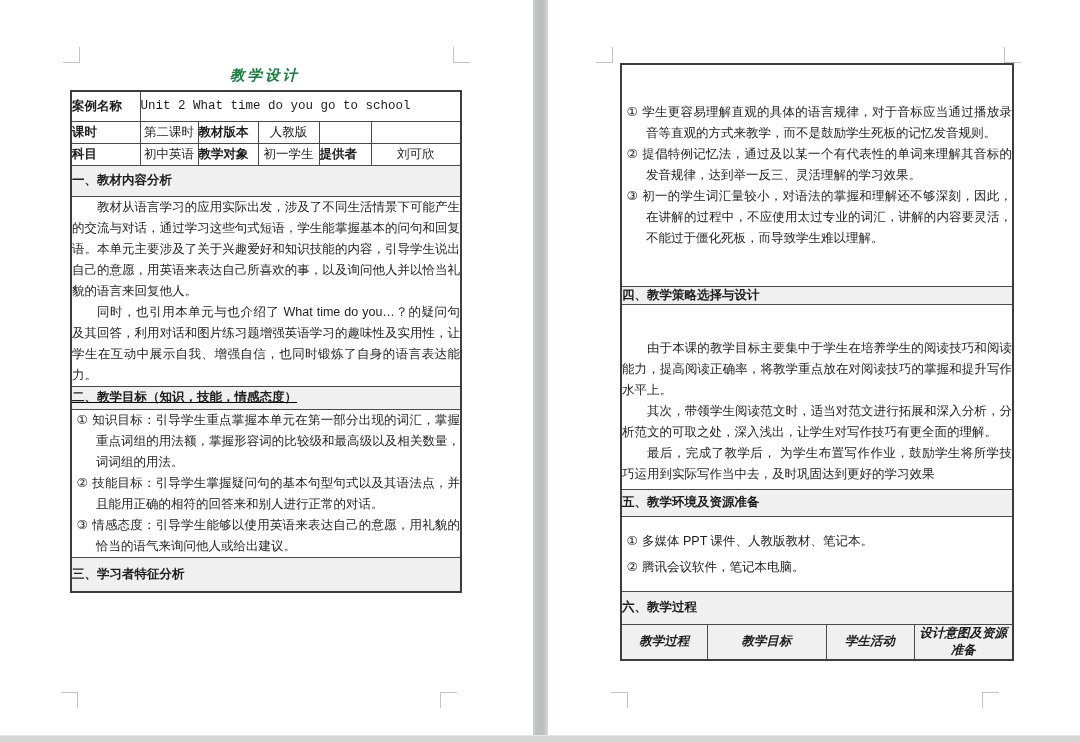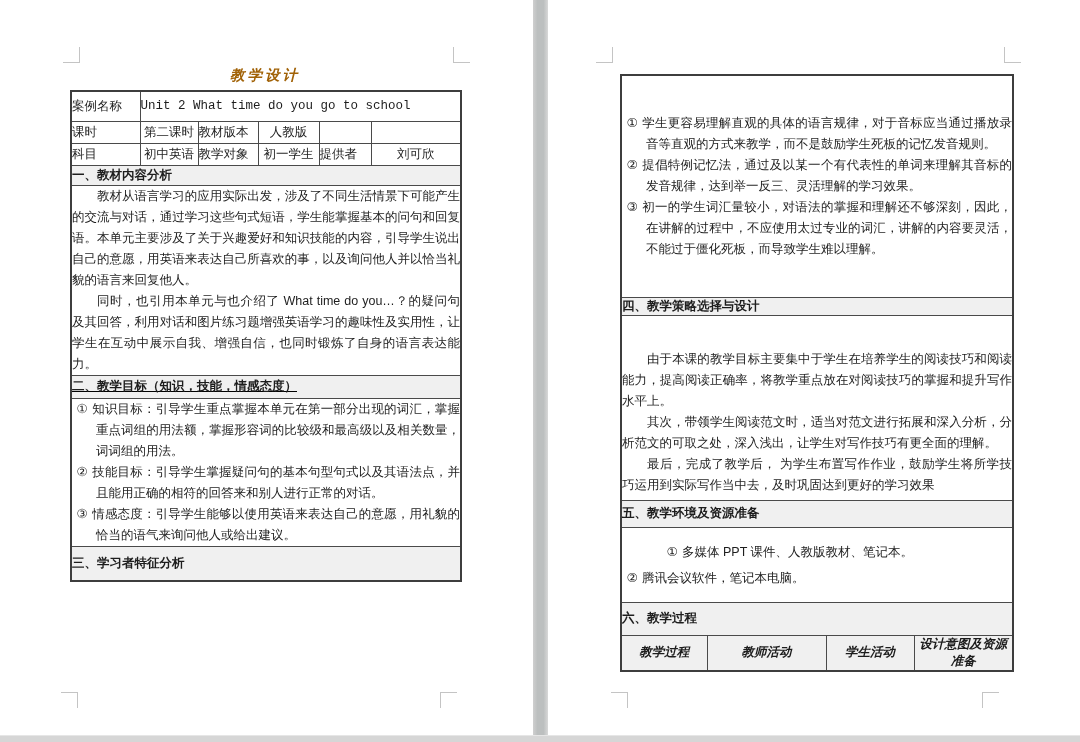--- a/index.html
+++ b/index.html
@@ -20,35 +20,35 @@
   
   .crop{position:absolute;width:16px;height:15px;}
   .crop.tl{border-right:1px solid #c4c4c4;border-bottom:1px solid #c4c4c4;}
   .crop.tr{border-left:1px solid #c4c4c4;border-bottom:1px solid #c4c4c4;}
   .crop.bl{border-right:1px solid #c4c4c4;border-top:1px solid #c4c4c4;}
   .crop.br{border-left:1px solid #c4c4c4;border-top:1px solid #c4c4c4;}
 
   .lp-title{
     position:absolute;top:66px;left:70px;width:390px;text-align:center;
     font-family:"Liberation Serif","DejaVu Serif",serif;
-    font-style:italic;font-weight:bold;font-size:14.5px;letter-spacing:3px;color:#a16207;
+    font-style:italic;font-weight:bold;font-size:14.5px;letter-spacing:3px;color:#15803d;
   }
 
   table.doc{
     border-collapse:collapse;table-layout:fixed;position:absolute;
     border:2px solid #3d3d3d;
   }
   table.doc td{
     border:1px solid #4a4a4a;padding:0;overflow:hidden;
     color:#1d1d1d;font-size:12.5px;vertical-align:middle;
   }
   table.left-table{left:70px;top:90px;width:390px;}
-  table.right-table{left:72px;top:74px;width:392px;}
-
-  td.label{font-weight:normal;padding-left:6px;color:#000;margin-top:25px;}
+  table.right-table{left:72px;top:63px;width:392px;}
+
+  td.label{font-weight:bold;padding-left:6px;color:#000;margin-top:25px;}
   td.val-gray{
     font-family:"Liberation Serif","DejaVu Serif",serif;
     color:#5d5d5d;font-size:11px;text-align:center;
   }
   td.val-dark{
     font-family:"Liberation Serif","DejaVu Serif",serif;
     color:#2c2c2c;font-size:12.5px;text-align:center;
   }
   td.val-mono{
     font-family:"Liberation Mono","DejaVu Sans Mono",monospace;
@@ -61,22 +61,22 @@
   }
   td.content{vertical-align:top;padding:7px 8px 0 8px;text-align:justify;}
   .para{margin:0;line-height:21px;text-indent:2em;text-align:justify;}
   .item{margin:0;line-height:21px;padding-left:24px;text-indent:-24px;text-align:justify;}
   .item .num{display:inline-block;width:20px;text-indent:0;text-align:center;}
   td.ghead{
     font-family:"Liberation Serif","DejaVu Serif",serif;
     font-style:italic;font-weight:bold;font-size:9.5px;
     text-align:center;background:#f0f0f0;color:#111;
   }
-  tr.h30{height:30px;} tr.h22{height:22px;} tr.h20{height:20px;margin-left:44px;}
-  tr.h152{height:152px;} tr.h23{height:23px;text-decoration:underline;} tr.h150{height:110px;font-family:Liberation Serif, serif;} tr.h35{height:35px;}
+  tr.h30{height:30px;} tr.h22{height:22px;} tr.h20{height:31px;margin-left:44px;}
+  tr.h152{height:152px;} tr.h23{height:23px;text-decoration:underline;} tr.h150{height:110px;} tr.h35{height:35px;}
   tr.h222{height:222px;} tr.h31{height:15px;} tr.h185{height:185px;} tr.h27{height:27px;border-radius:6px;}
   tr.h75{height:75px;} tr.h33{height:33px;margin-left:20px;} tr.h28{height:28px;}
   .pad-top-lg{padding-top:38px;}
   .pad-top-md{padding-top:30px;}
   .pad-top-sm{padding-top:12px;}
 </style>
 </head>
 <body>
 
 <div class="page page-left">
@@ -174,30 +174,30 @@
         <p class="para pad-top-md">由于本课的教学目标主要集中于学生在培养学生的阅读技巧和阅读能力，提高阅读正确率，将教学重点放在对阅读技巧的掌握和提升写作水平上。</p>
         <p class="para">其次，带领学生阅读范文时，适当对范文进行拓展和深入分析，分析范文的可取之处，深入浅出，让学生对写作技巧有更全面的理解。</p>
         <p class="para">最后，完成了教学后， 为学生布置写作作业，鼓励学生将所学技巧运用到实际写作当中去，及时巩固达到更好的学习效果</p>
       </td>
     </tr>
     <tr class="h27">
       <td class="sec-head" colspan="4">五、教学环境及资源准备</td>
     </tr>
     <tr class="h75">
       <td class="content pad-top-sm" colspan="4">
-        <p class="item" style="line-height:26px;margin-left:40px;"><span class="num">①</span><span>多媒体 PPT 课件、人教版教材、笔记本。</span></p>
+        <p class="item" style="line-height:26px;"><span class="num">①</span><span>多媒体 PPT 课件、人教版教材、笔记本。</span></p>
         <p class="item" style="line-height:26px;"><span class="num">②</span><span>腾讯会议软件，笔记本电脑。</span></p>
       </td>
     </tr>
     <tr class="h33">
       <td class="sec-head" colspan="4">六、教学过程</td>
     </tr>
     <tr class="h28">
       <td class="ghead">教学过程</td>
-      <td class="ghead">教师活动</td>
+      <td class="ghead">教学目标</td>
       <td class="ghead">学生活动</td>
       <td class="ghead">设计意图及资源准备</td>
     </tr>
   </tbody>
     </table>
 </div>
 
 <div class="bottom-strip"></div>
 
 </body></html>

